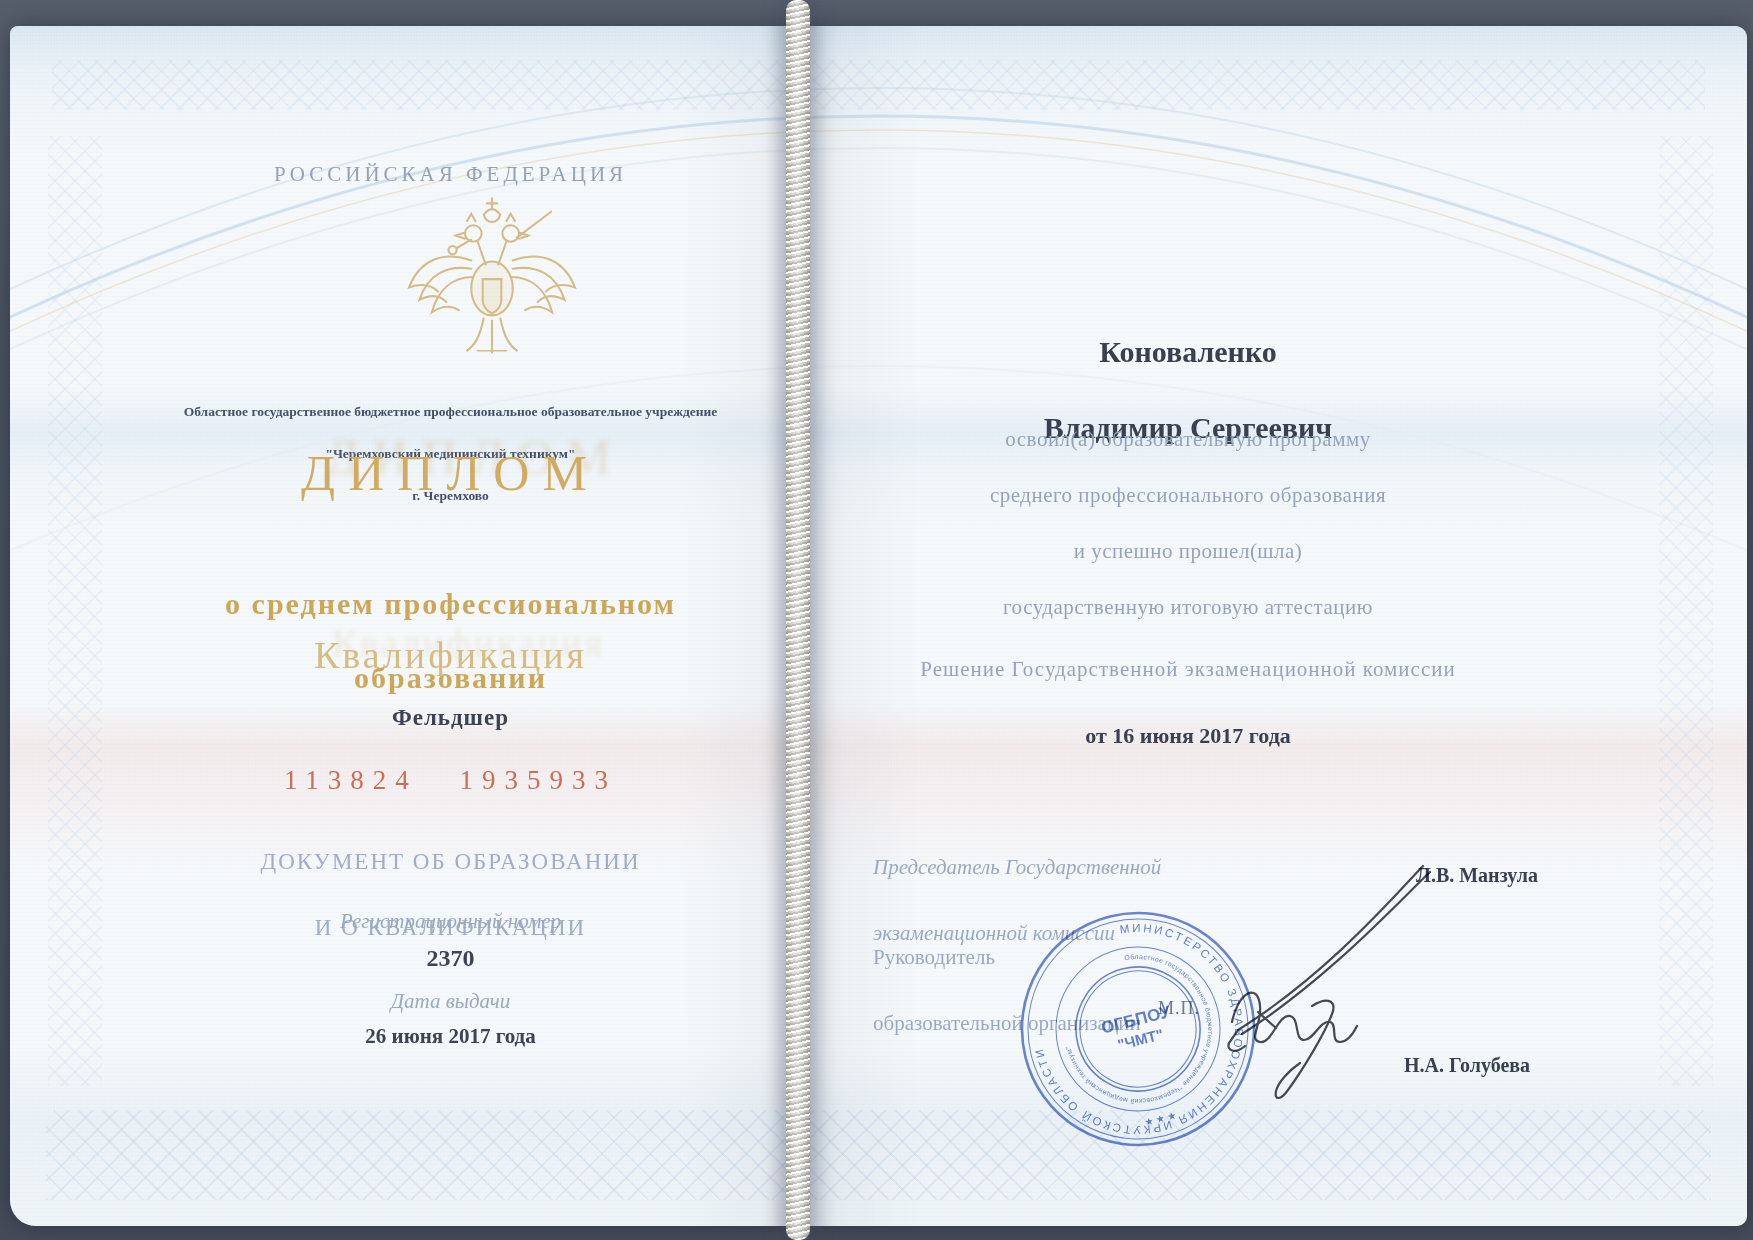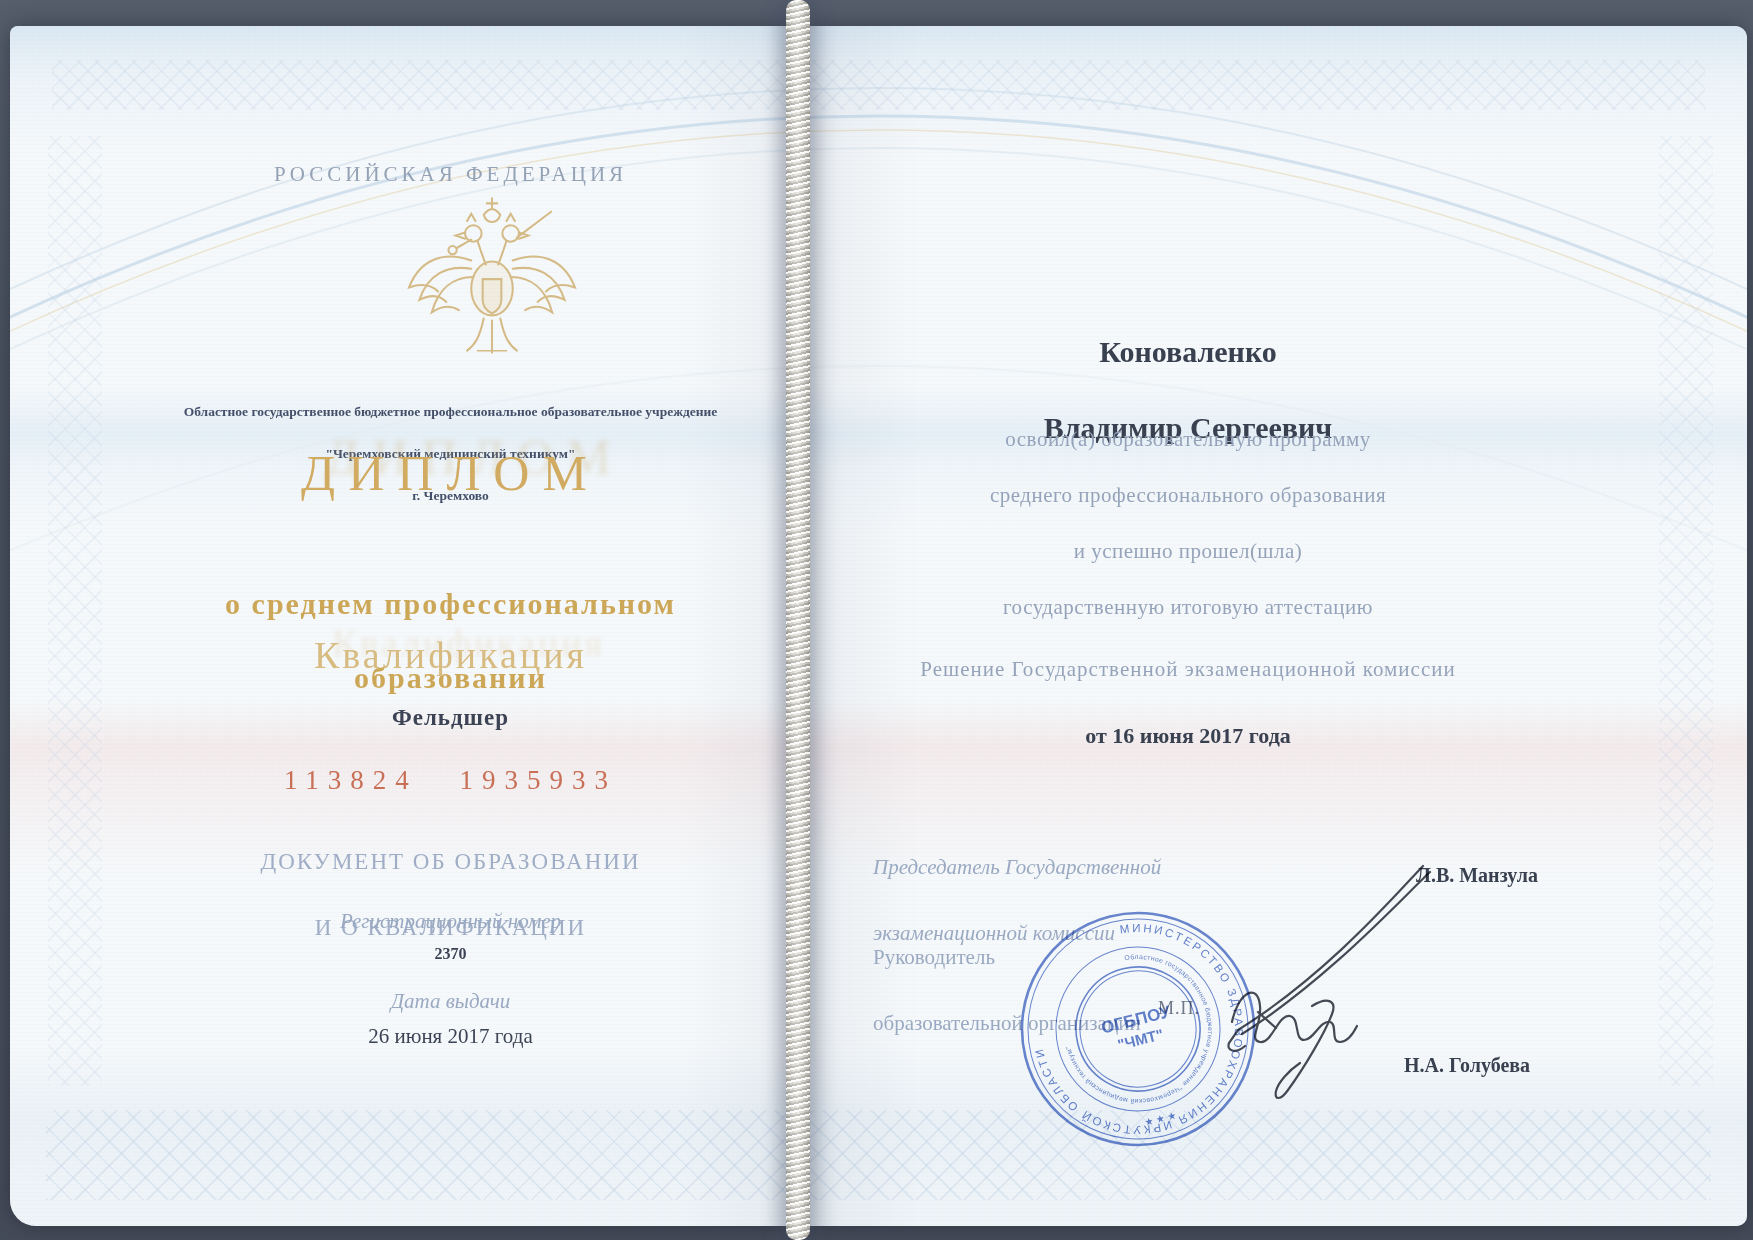--- a/index.html
+++ b/index.html
@@ -59,23 +59,23 @@
   #institution  { top:372px; font-size:13.5px; font-weight:bold; color:#44506a; line-height:21px; }
   #title        { top:436px; font-size:50px; letter-spacing:13px; color:#d2ab62;
                   text-shadow:24px -16px 5px rgba(203,174,112,.28); }
   #subtitle     { top:540px; font-size:30px; font-weight:bold; color:#cda758; line-height:37px; letter-spacing:2px; }
   #qual-label   { top:625px; font-size:38px; color:#d7bb80; letter-spacing:3px;
                   text-shadow:18px -12px 4px rgba(208,184,128,.22); }
   #qual-value   { top:697px; font-size:23px; font-weight:bold; color:#3c4354; letter-spacing:1px; }
   #serial       { top:757px; font-size:27px; color:#c86f55; letter-spacing:9px; word-spacing:26px; }
   #doc-type     { top:804px; font-size:23px; color:#9fadc6; line-height:33px; letter-spacing:2px; }
   #reg-label    { top:901px; font-size:21px; font-style:italic; color:#9aa9c2; }
-  #reg-value    { top:937px; font-size:16px; font-weight:bold; color:#3c4354; }
+  #reg-value    { top:937px; font-size:24px; font-weight:bold; color:#3c4354; }
   #date-label   { top:981px; font-size:21px; font-style:italic; color:#9aa9c2; }
-  #date-value   { top:1016px; font-size:21px; font-weight:normal; color:#3c4354; }
+  #date-value   { top:1016px; font-size:21px; font-weight:bold; color:#3c4354; }
 
   #intro        { top:222px; font-size:21px; color:#9aa8bd; letter-spacing:1px; }
   #grad-name    { top:287px; font-size:30px; font-weight:bold; color:#394150; line-height:38px; }
   #body-text    { top:389px; font-size:21px; color:#95a3ba; line-height:28px; letter-spacing:.5px; }
   #specialty    { top:534px; font-size:22px; font-weight:bold; color:#394150; }
   #decision     { top:649px; font-size:21px; color:#95a3ba; letter-spacing:1px; }
   #decision-date{ top:715px; font-size:22px; font-weight:bold; color:#394150; }
 
   #chairman-label { left:865px; top:810px; width:430px; font-style:italic; font-size:21px; color:#9aa9c2; line-height:33px; }
   #chairman-name  { left:1408px; top:856px; font-size:20px; font-weight:bold; color:#394150; }

